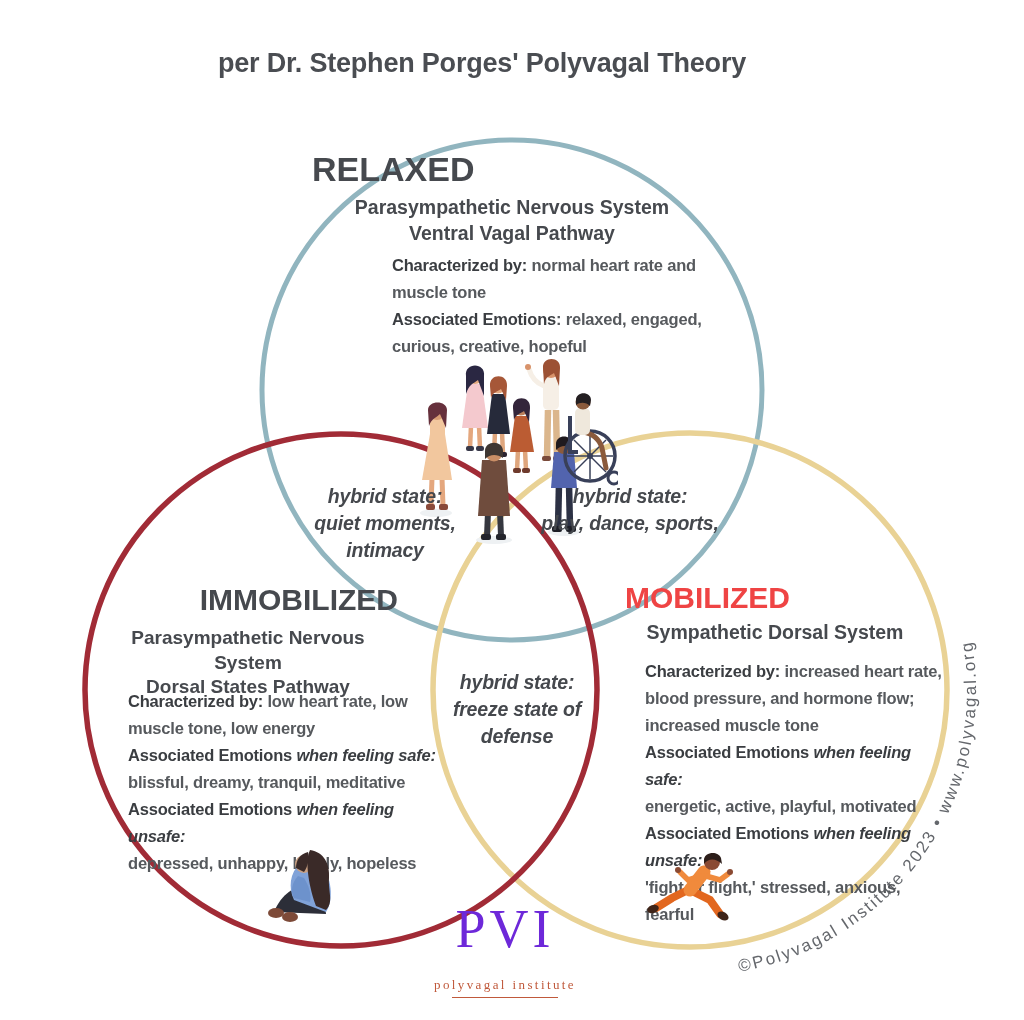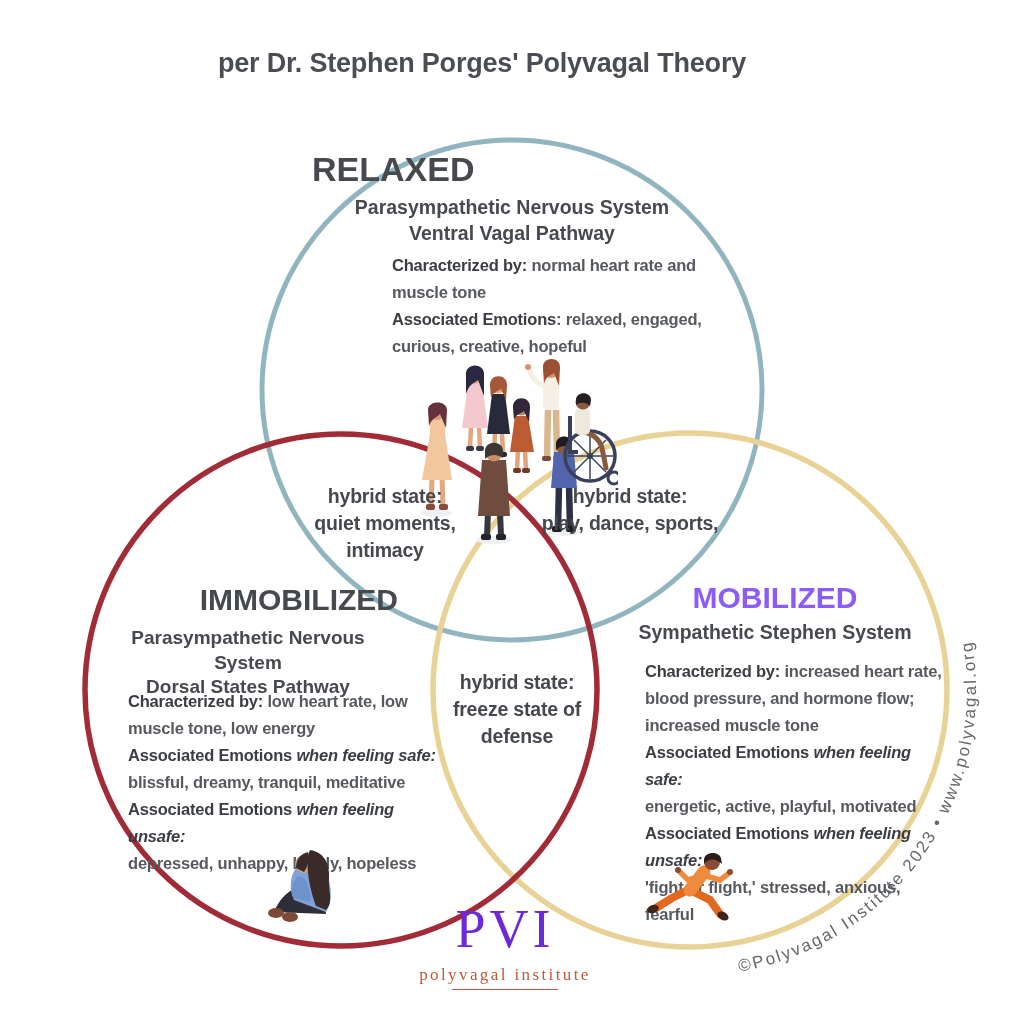--- a/index.html
+++ b/index.html
@@ -18,43 +18,43 @@
   .sub-relaxed{left:312px;top:194px;width:400px;text-align:center;
                font-size:19.5px;line-height:26px;font-weight:700;color:#46494e;}
   .sub-relaxed span{display:block;}
   .body-txt{font-size:16.5px;line-height:27px;color:#56595d;letter-spacing:-0.2px;text-align:left;font-weight:bold;}
   .body-txt b{color:#3a3d41;}
   .body-txt .blk{display:block;}
   .body-relaxed{left:392px;top:252px;width:310px;}
 
   .hybrid{font-size:19.5px;line-height:27px;font-weight:700;color:#45484d;
           text-align:center;letter-spacing:-0.2px;}
-  .hybrid span{display:block;}
+  .hybrid span{display:block;font-style:italic;}
   .hy-left{left:285px;top:483px;width:200px;}
   .hy-right{left:526px;top:483px;width:208px;}
   .hy-bottom{left:417px;top:669px;width:200px;}
 
   .h-immob{left:98px;top:583px;width:300px;text-align:right;
            font-size:30px;font-weight:700;color:#46494e;}
   .sub-immob{left:98px;top:626px;width:300px;text-align:center;
              font-size:19px;line-height:24.5px;font-weight:700;color:#46494e;}
   .sub-immob span{display:block;}
   .body-immob{left:128px;top:688px;width:312px;}
 
-  .h-mob{left:625px;top:581px;width:300px;text-align:center;
-         font-size:30px;font-weight:700;color:#8b5cf6;}
+  .h-mob{left:625px;top:581px;width:300px;
+         font-size:30px;font-weight:700;color:#ef4444;}
   .sub-mob{left:625px;top:621px;width:300px;text-align:center;
            font-size:19.5px;font-weight:700;color:#46494e;}
   .body-mob{left:645px;top:658px;width:298px;}
 
   .logo{left:405px;top:901px;width:200px;text-align:center;}
   .pvi{font-family:"Liberation Serif","DejaVu Serif",serif;font-size:54px;line-height:56px;
        color:#6d28d9;letter-spacing:4px;}
-  .pvi-sub{font-family:"Liberation Serif","DejaVu Serif",serif;font-size:17px;
-           letter-spacing:2.4px;color:#c0593b;margin-top:8px;}
+  .pvi-sub{font-family:"Liberation Serif","DejaVu Serif",serif;font-size:13px;
+           letter-spacing:2.4px;color:#c0593b;margin-top:20px;}
   .pvi-rule{width:106px;height:1px;background:#c0593b;margin:4px auto 0;}
 
   .wm{font-size:17px;letter-spacing:2.2px;fill:#64676c;font-family:"Liberation Sans",sans-serif;}
 </style>
 </head>
 <body>
 
 <div class="canvas">
 
   <svg class="layer" width="1024" height="1020" viewBox="0 0 1024 1020">
@@ -199,21 +199,21 @@
   <div class="abs txt body-txt body-immob">
     <b>Characterized by:</b>
     <span>low heart rate, low muscle tone, low energy</span>
     <span class="blk"><b>Associated Emotions</b> <b><i>when feeling safe:</i></b></span>
     <span class="blk">blissful, dreamy, tranquil, meditative</span>
     <span class="blk"><b>Associated Emotions</b> <b><i>when feeling unsafe:</i></b></span>
     <span class="blk">depressed, unhappy, lonely, hopeless</span>
   </div>
 
   <div class="abs txt h-mob">MOBILIZED</div>
-  <div class="abs txt sub-mob">Sympathetic Stephen System</div>
+  <div class="abs txt sub-mob">Sympathetic Dorsal System</div>
   <div class="abs txt body-txt body-mob">
     <b>Characterized by:</b>
     <span>increased heart rate, blood pressure, and hormone flow; increased muscle tone</span>
     <span class="blk"><b>Associated Emotions</b> <b><i>when feeling safe:</i></b></span>
     <span class="blk">energetic, active, playful, motivated</span>
     <span class="blk"><b>Associated Emotions</b> <b><i>when feeling unsafe:</i></b></span>
     <span class="blk">'fight or flight,' stressed, anxious, fearful</span>
   </div>
 
   <svg class="abs" style="left:260px;top:842px;z-index:2" width="102" height="84" viewBox="0 0 102 84">

